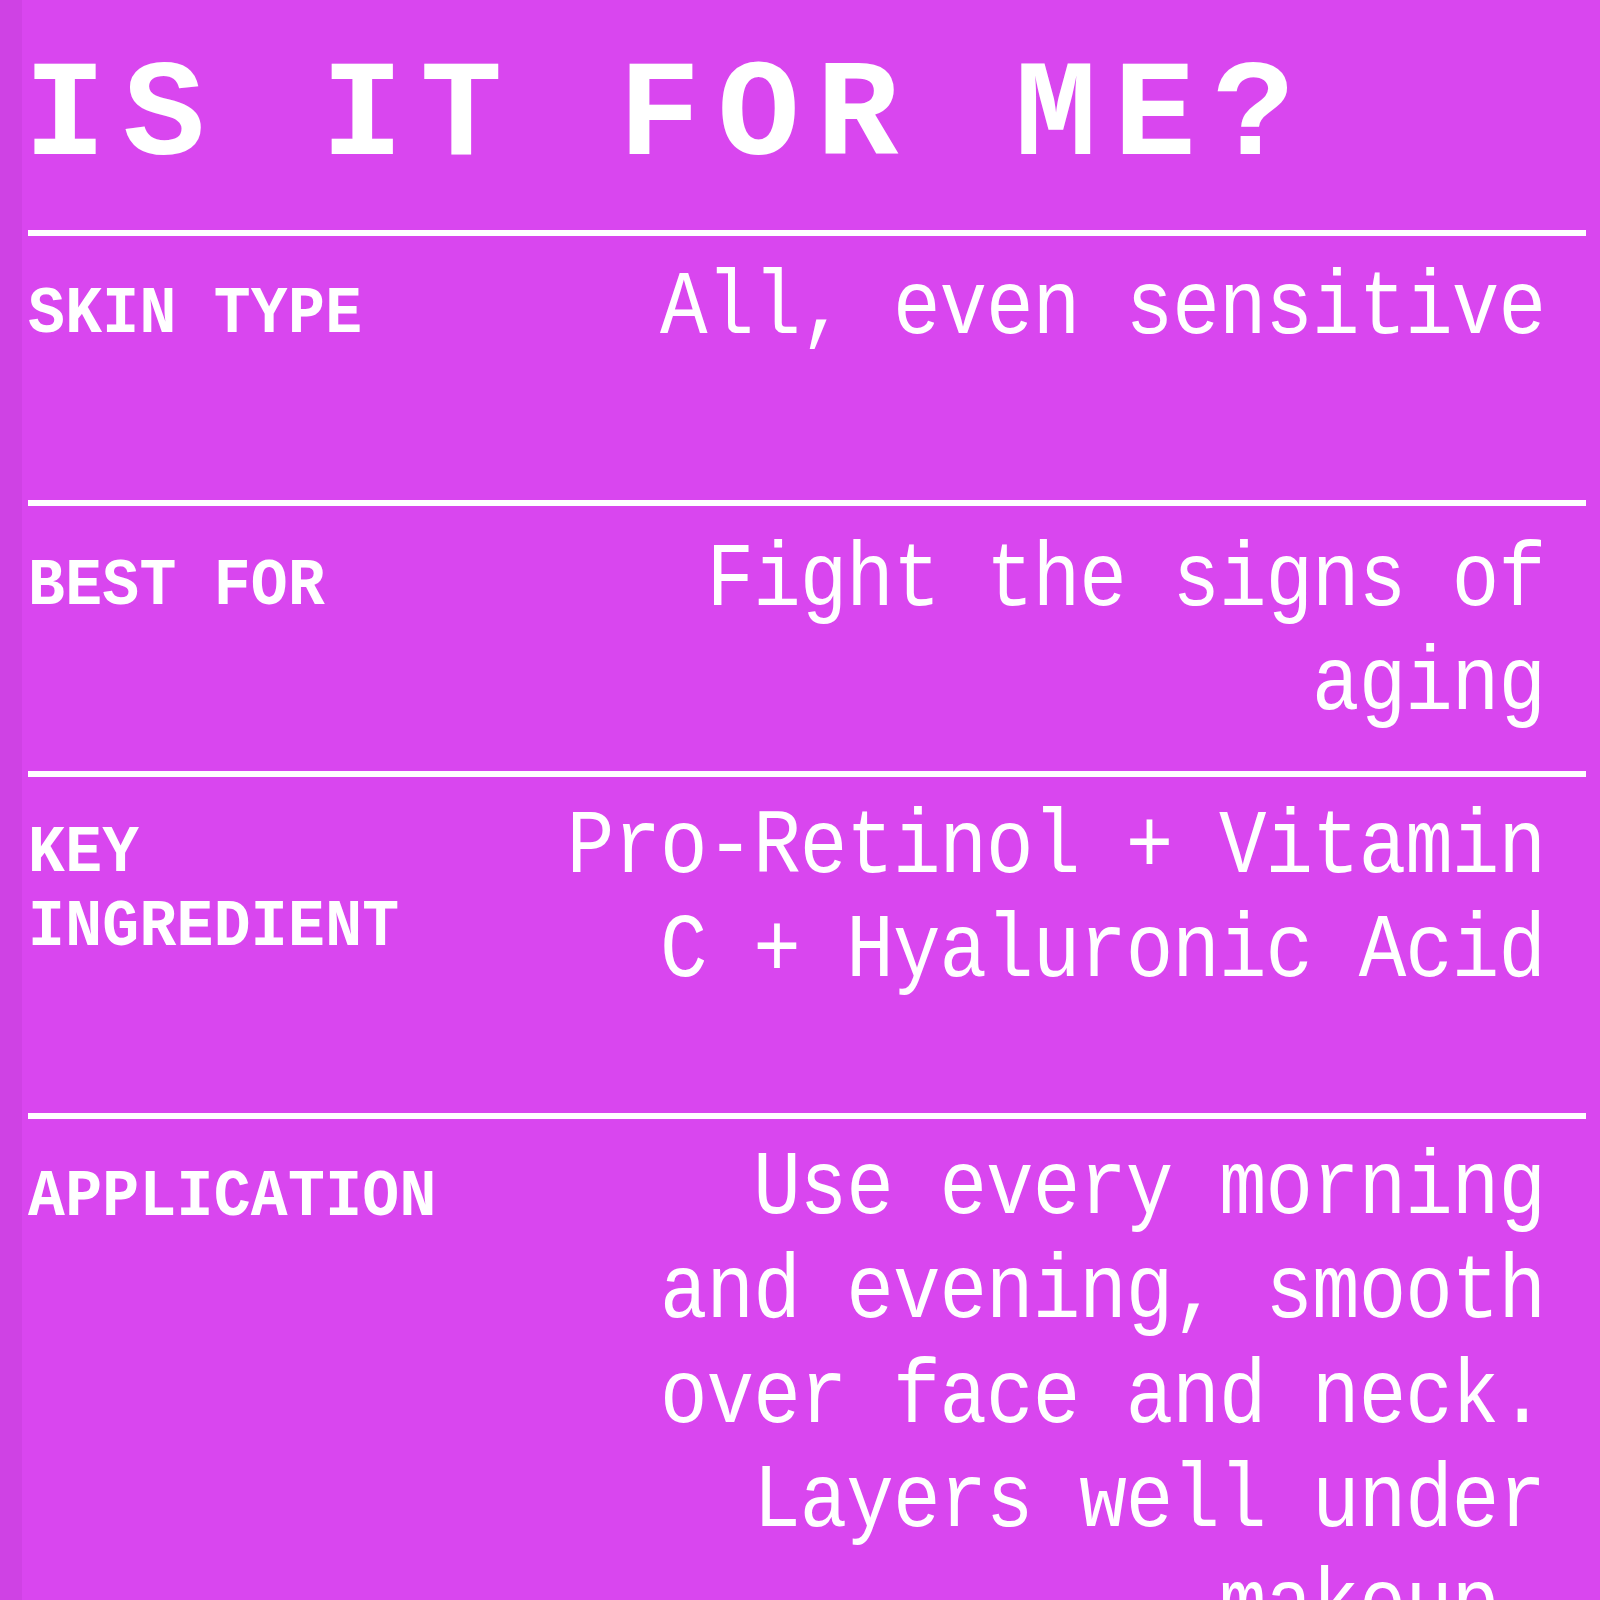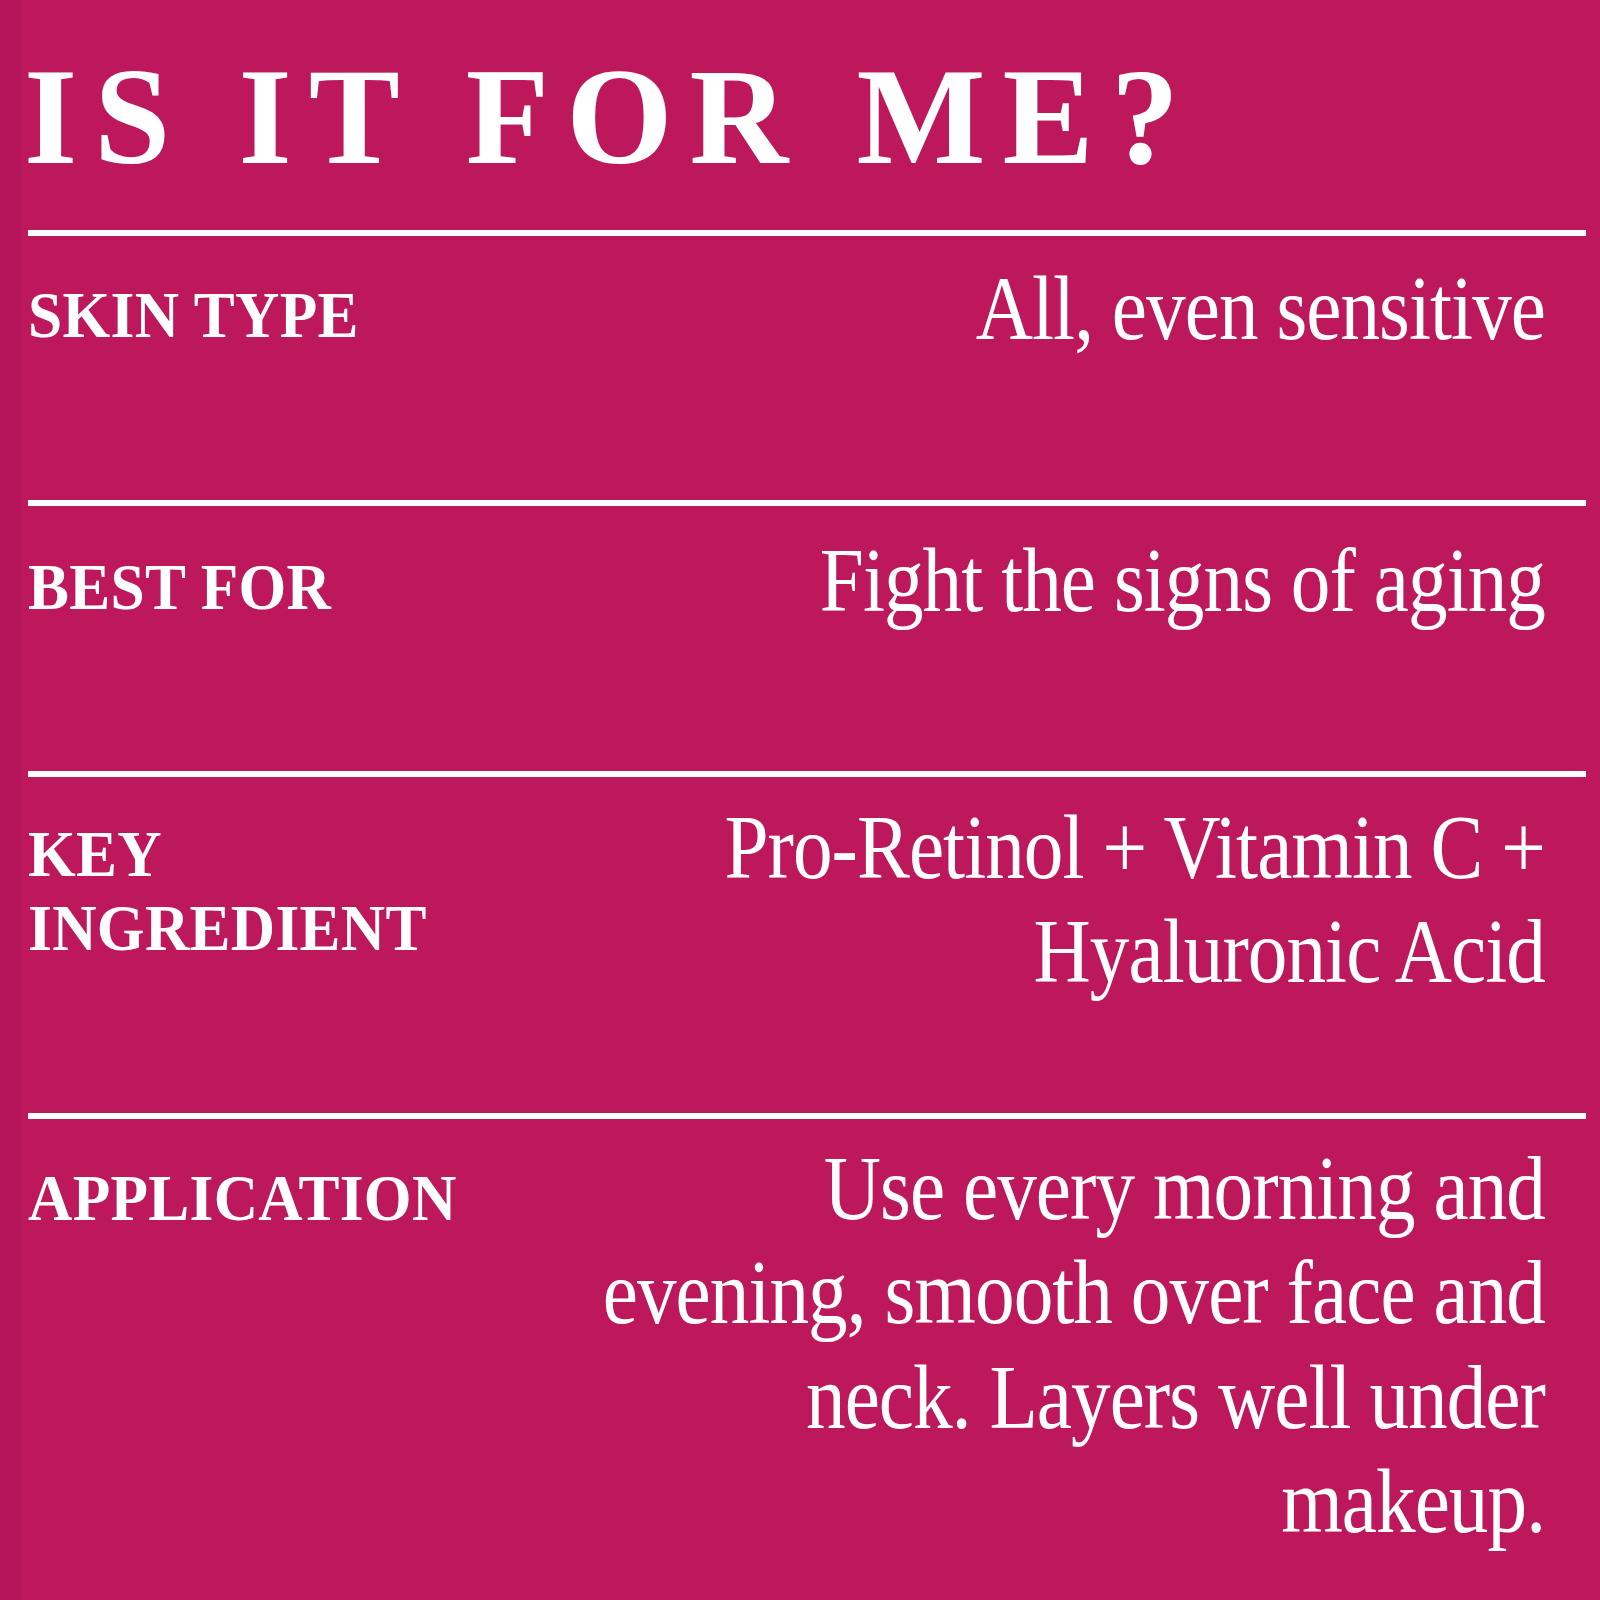--- a/index.html
+++ b/index.html
@@ -5,23 +5,23 @@
   html, body {
     margin: 0;
     padding: 0;
     background: #d8374f;
   }
 
   #page {
     position: relative;
     width: 1600px;
     height: 1600px;
-    background: #be185d;
+    background: #d946ef;
     overflow: hidden;
-    font-family: Liberation Serif, serif;
+    font-family: Liberation Mono, monospace;
     color: #ffffff;
     -webkit-font-smoothing: antialiased;
   }
 
   
   .title {
     position: absolute;
     left: 24px;
     top: -44px;
     width: 1540px;

